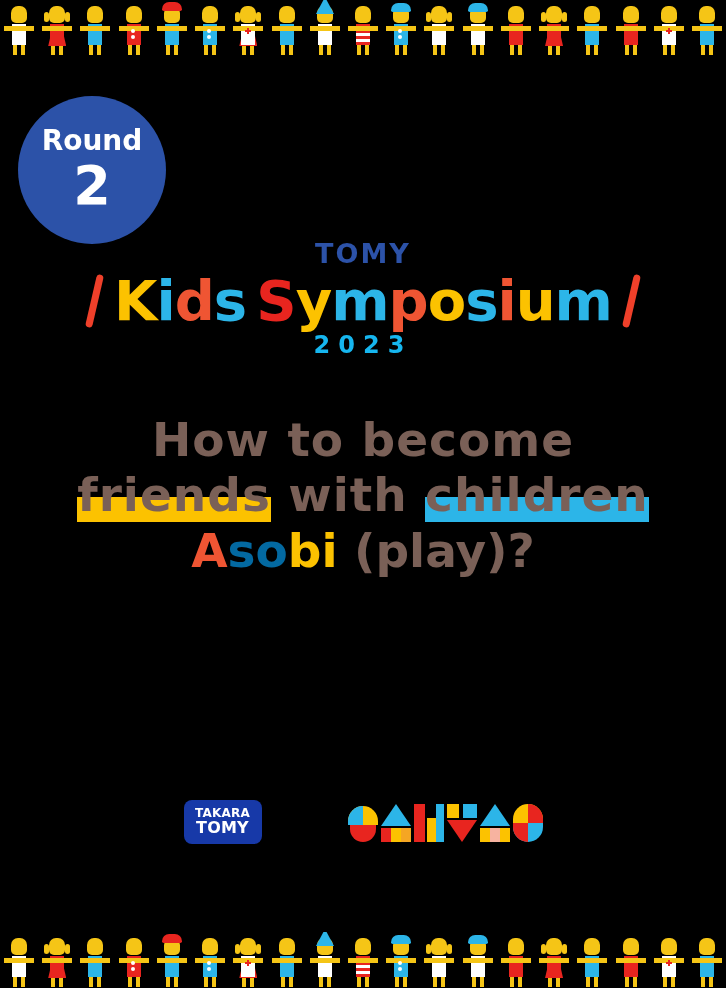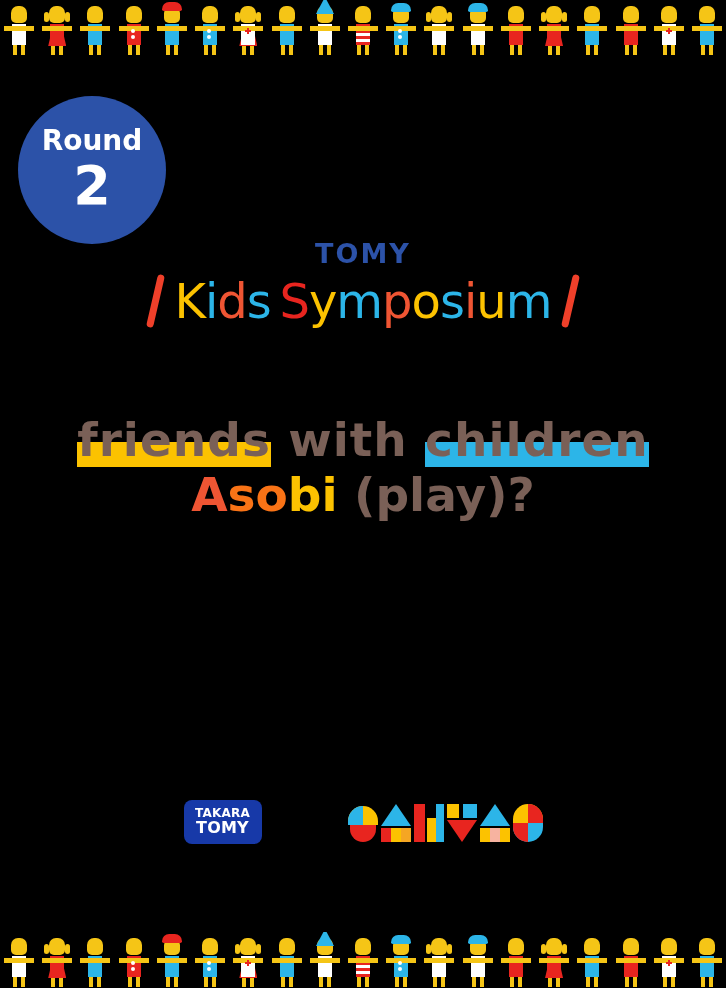--- a/index.html
+++ b/index.html
@@ -209,22 +209,22 @@
   }
   .slash {
     width: 7px; height: 54px;
     background: #ef402a;
     border-radius: 4px;
   }
   .slash.left { transform: rotate(13deg); margin-right: 16px; }
   .slash.right { transform: rotate(13deg); margin-left: 16px; }
   .ks-title {
     font-family: "DejaVu Sans", sans-serif;
-    font-size: 48px;
-    font-weight: normal;
+    font-size: 56px;
+    font-weight: bold;
     line-height: 1;
     letter-spacing: -1px;
   }
   .event-logo .year {
     font-family: "DejaVu Sans", sans-serif;
     font-size: 24px;
     font-weight: bold;
     color: #16b6ef;
     letter-spacing: 8px;
     margin-top: 2px;
@@ -257,21 +257,21 @@
   }
   .mark-cyan {
     background: linear-gradient(transparent 55%, #2cb5e8 55%, #2cb5e8 100%);
     color: #7a6057;
   }
   .mark-red {
     background: linear-gradient(transparent 55%, #f2381e 55%, #f2381e 100%);
     color: #7a6057;
   }
   .c-orange { color: #ef5533; }
-  .c-cyan   { color: #f97316; text-align: center; }
+  .c-cyan   { color: #0369a1; text-align: center; }
   .c-yellow { color: #fcc200; }
   .c-brown  { color: #7a6057; }
 
   
   .logos {
     position: absolute;
     left: 0; top: 800px;
     width: 726px;
     display: flex;
     align-items: center;
@@ -472,23 +472,25 @@
   </div>
 
 
   <div class="event-logo">
     <div class="tomy">TOMY</div>
     <div class="logo-row">
       <div class="slash left"></div>
       <div class="ks-title" id="ks-title"><span style="color: rgb(252, 194, 0);">K</span><span style="color: rgb(44, 181, 232);">i</span><span style="color: rgb(239, 85, 51);">d</span><span style="color: rgb(44, 181, 232);">s</span><span style="color: rgb(0, 0, 0);"> </span><span style="color: rgb(232, 37, 31);">S</span><span style="color: rgb(252, 194, 0);">y</span><span style="color: rgb(44, 181, 232);">m</span><span style="color: rgb(239, 85, 51);">p</span><span style="color: rgb(252, 194, 0);">o</span><span style="color: rgb(44, 181, 232);">s</span><span style="color: rgb(239, 85, 51);">i</span><span style="color: rgb(252, 194, 0);">u</span><span style="color: rgb(44, 181, 232);">m</span></div>
       <div class="slash right"></div>
     </div>
+    <div class="year">2023</div>
   </div>
 
   <div class="headline" id="headline">
+      <span class="hl-line hl1"><span class="c-brown">How to become</span></span>
       <span class="hl-line hl2"><span class="mark-yellow">friends</span><span class="c-brown"> with </span><span class="mark-cyan">children</span></span>
       <span class="hl-line hl4"><span class="c-orange">A</span><span class="c-cyan">so</span><span class="c-yellow">bi</span><span class="c-brown"> (play)?</span></span>
     </div>
 
   <div class="logos">
     <div class="takara-tomy">
       <div class="l1">TAKARA</div>
       <div class="l2">TOMY</div>
     </div>
     <div class="canvas-logo">

